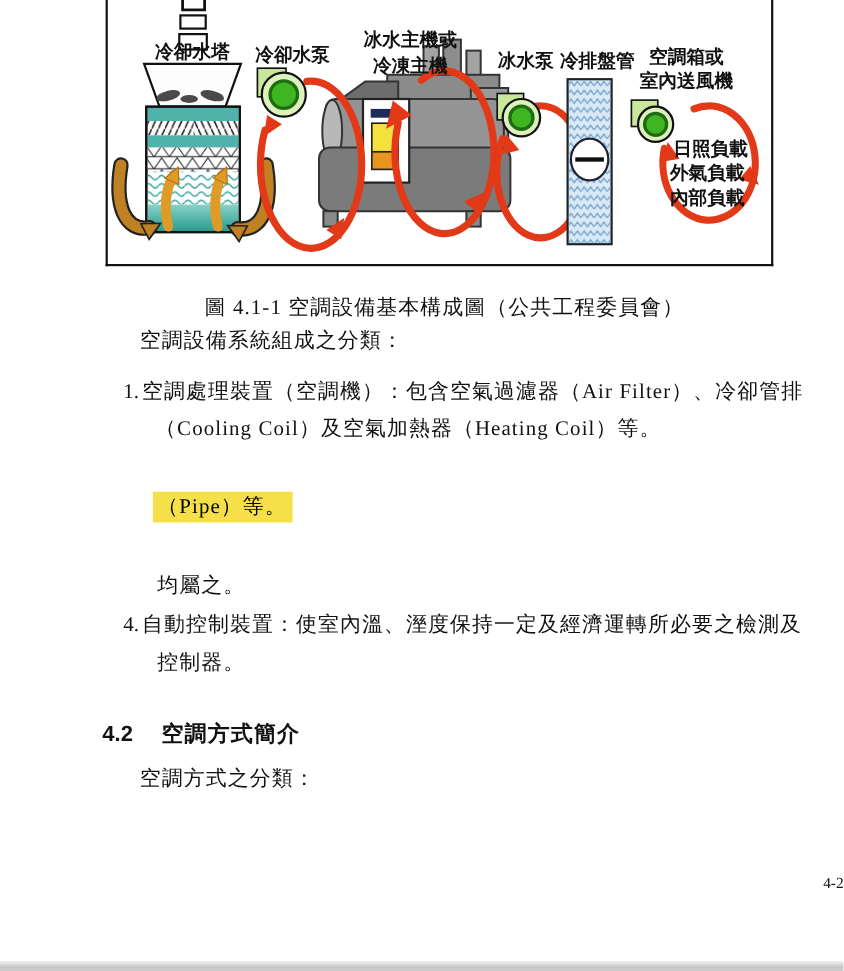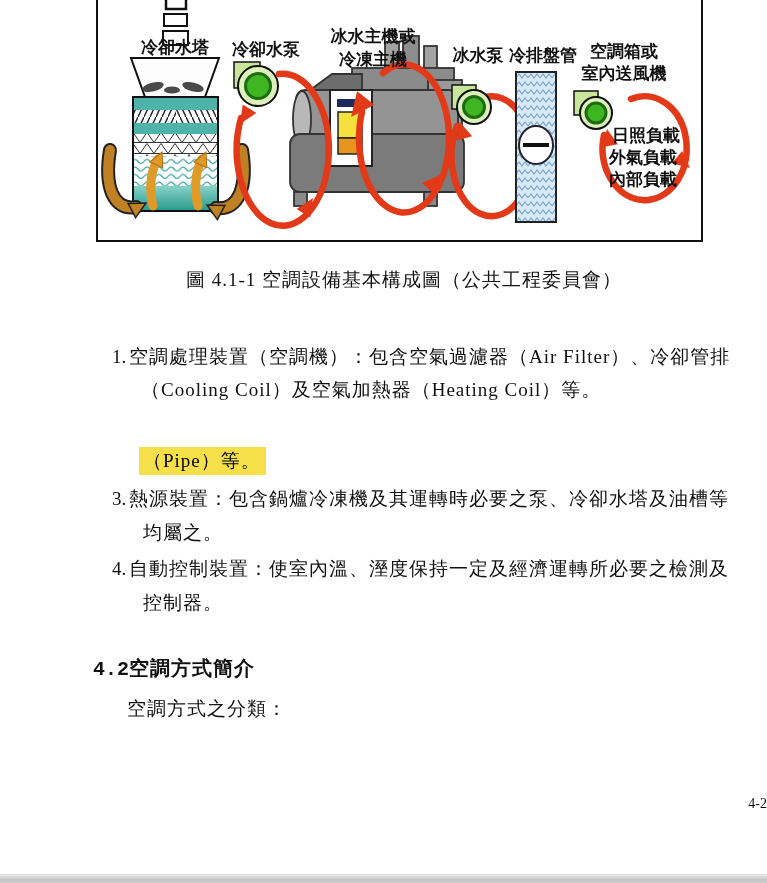--- a/index.html
+++ b/index.html
@@ -13,21 +13,21 @@
     border-left:2.5px solid #111;border-right:2.5px solid #111;border-bottom:2.5px solid #111;
     box-sizing:border-box;background:#fff;
   }
   #figure-box svg{position:absolute;left:0;top:0;}
   svg text{font-family:"Liberation Serif","DejaVu Serif",serif;font-weight:700;fill:#111;}
   .line{position:absolute;white-space:nowrap;font-size:19px;letter-spacing:1px;line-height:27px;}
   .num{display:inline-block;min-width:17px;letter-spacing:0;}
   mark{background:#f5e049;padding:3px 5px 4px 4px;}
   .cap{font-size:19px;}
   .h2{font-weight:700;font-size:20px;letter-spacing:1px;}
-  .h2 .secnum{font-family:Liberation Mono, monospace;letter-spacing:0;margin-right:0;}
+  .h2 .secnum{font-family:Liberation Sans, sans-serif;letter-spacing:0;margin-right:26px;}
   #page-number{position:absolute;left:0;top:796px;width:100%;text-align:right;font-size:14px;letter-spacing:0;}
   #bottom-bar{
     position:absolute;left:0;bottom:0;width:100%;height:9px;
     background:linear-gradient(180deg,#e7e7e7 0%,#c7c7c7 55%,#cccccc 100%);
     border-top:1px solid #e2e2e2;box-sizing:border-box;
   }
 </style>
 </head>
 <body>
 
@@ -167,27 +167,27 @@
       <text x="624" y="57" font-size="17" text-anchor="middle">空調箱或</text>
       <text x="624" y="79" font-size="17" text-anchor="middle">室內送風機</text>
       <text x="612" y="141" font-size="17">日照負載</text>
       <text x="609" y="163" font-size="17">外氣負載</text>
       <text x="609" y="185" font-size="17">內部負載</text>
     </svg>
   </div>
 
   <div class="line cap" style="left:186px;top:266px;">圖 4.1-1  空調設備基本構成圖（公共工程委員會）</div>
 
+  <div class="line" style="left:127px;top:296px;">空調設備系統組成之分類：</div>
 
   <div class="line" style="left:112px;top:343px;"><span class="num">1.</span><span>空調處理裝置（空調機）：包含空氣過濾器（Air Filter）、冷卻管排</span></div>
   <div class="line" style="left:141px;top:376px;">（Cooling Coil）及空氣加熱器（Heating Coil）等。</div>
 
   <div class="line" style="left:139px;top:447px;"><mark>（Pipe）等。</mark></div>
 
-  <div class="line" style="left:112px;top:485px;"><span class="num">3.</span><span>熱源裝置：包含鍋爐冷凍機及其運轉時必要之泵、冷卻水塔及油槽等</span></div>
   <div class="line" style="left:143px;top:519px;">均屬之。</div>
 
   <div class="line" style="left:112px;top:555px;"><span class="num">4.</span><span>自動控制裝置：使室內溫、溼度保持一定及經濟運轉所必要之檢測及</span></div>
   <div class="line" style="left:143px;top:589px;">控制器。</div>
 
   <div class="line h2" style="left:93px;top:655px;"><span class="secnum">4.2</span><span>空調方式簡介</span></div>
 
   <div class="line" style="left:127px;top:695px;">空調方式之分類：</div>
 
   <div id="page-number">4-2</div>

